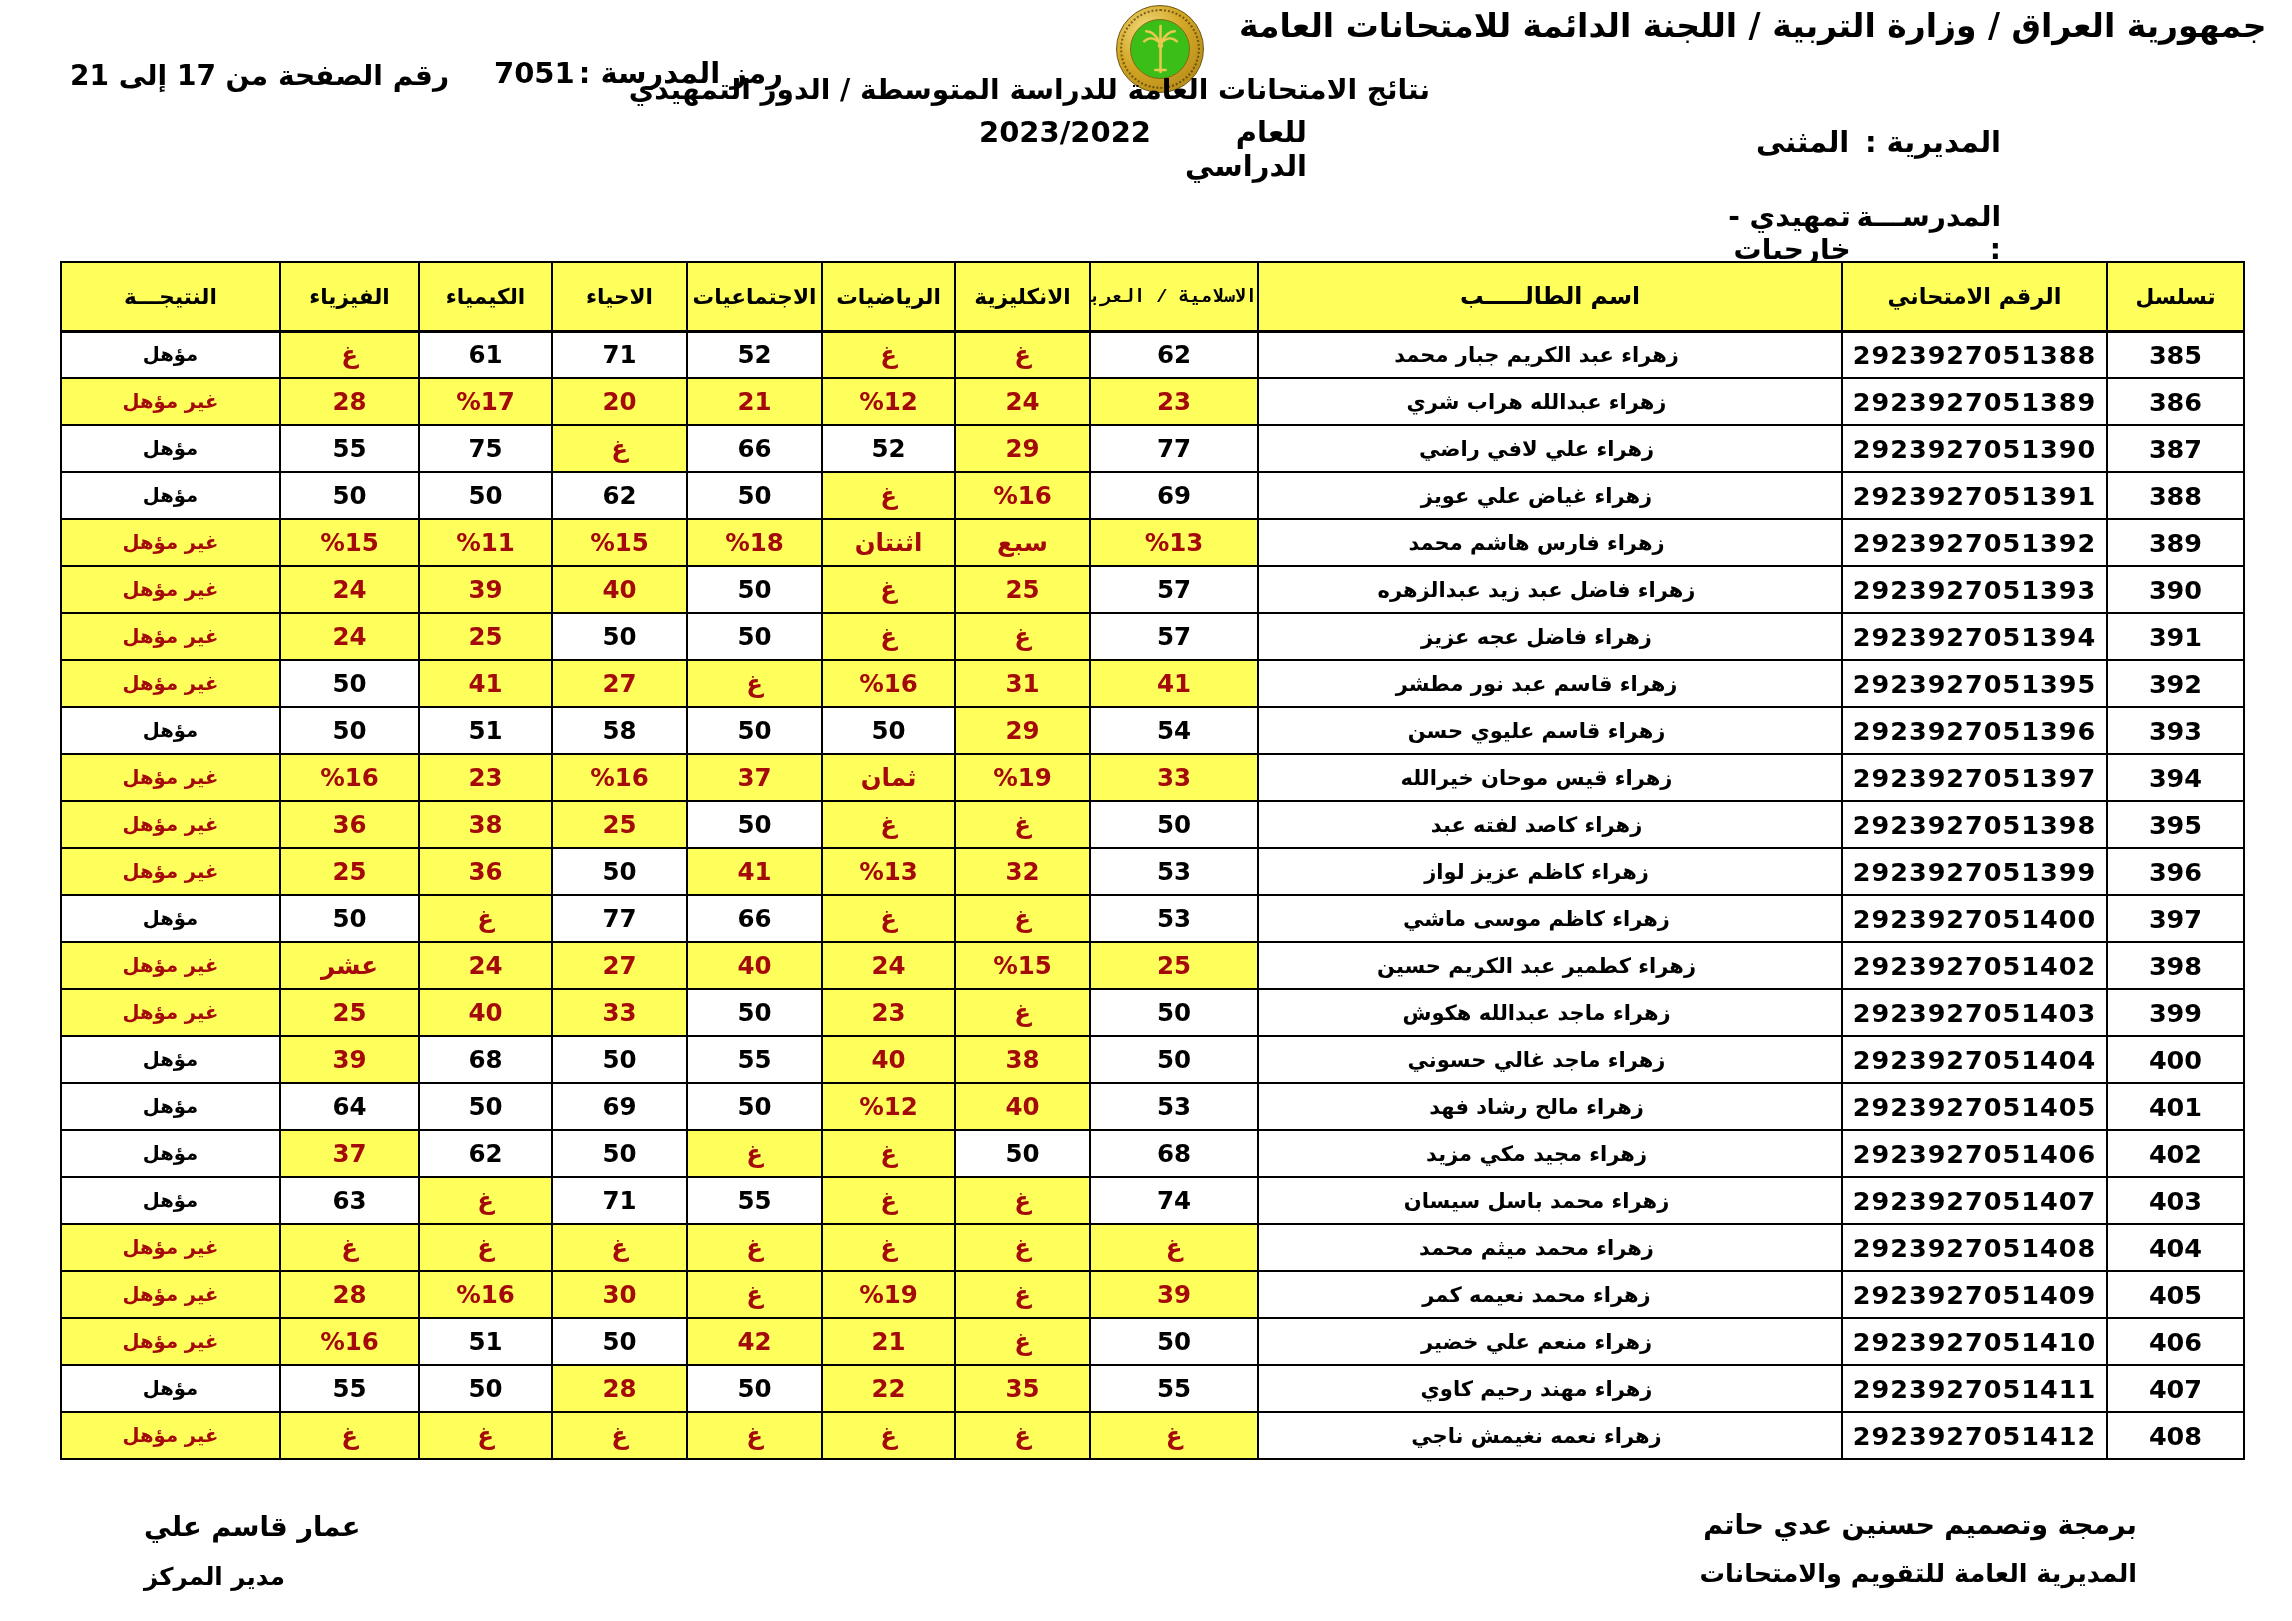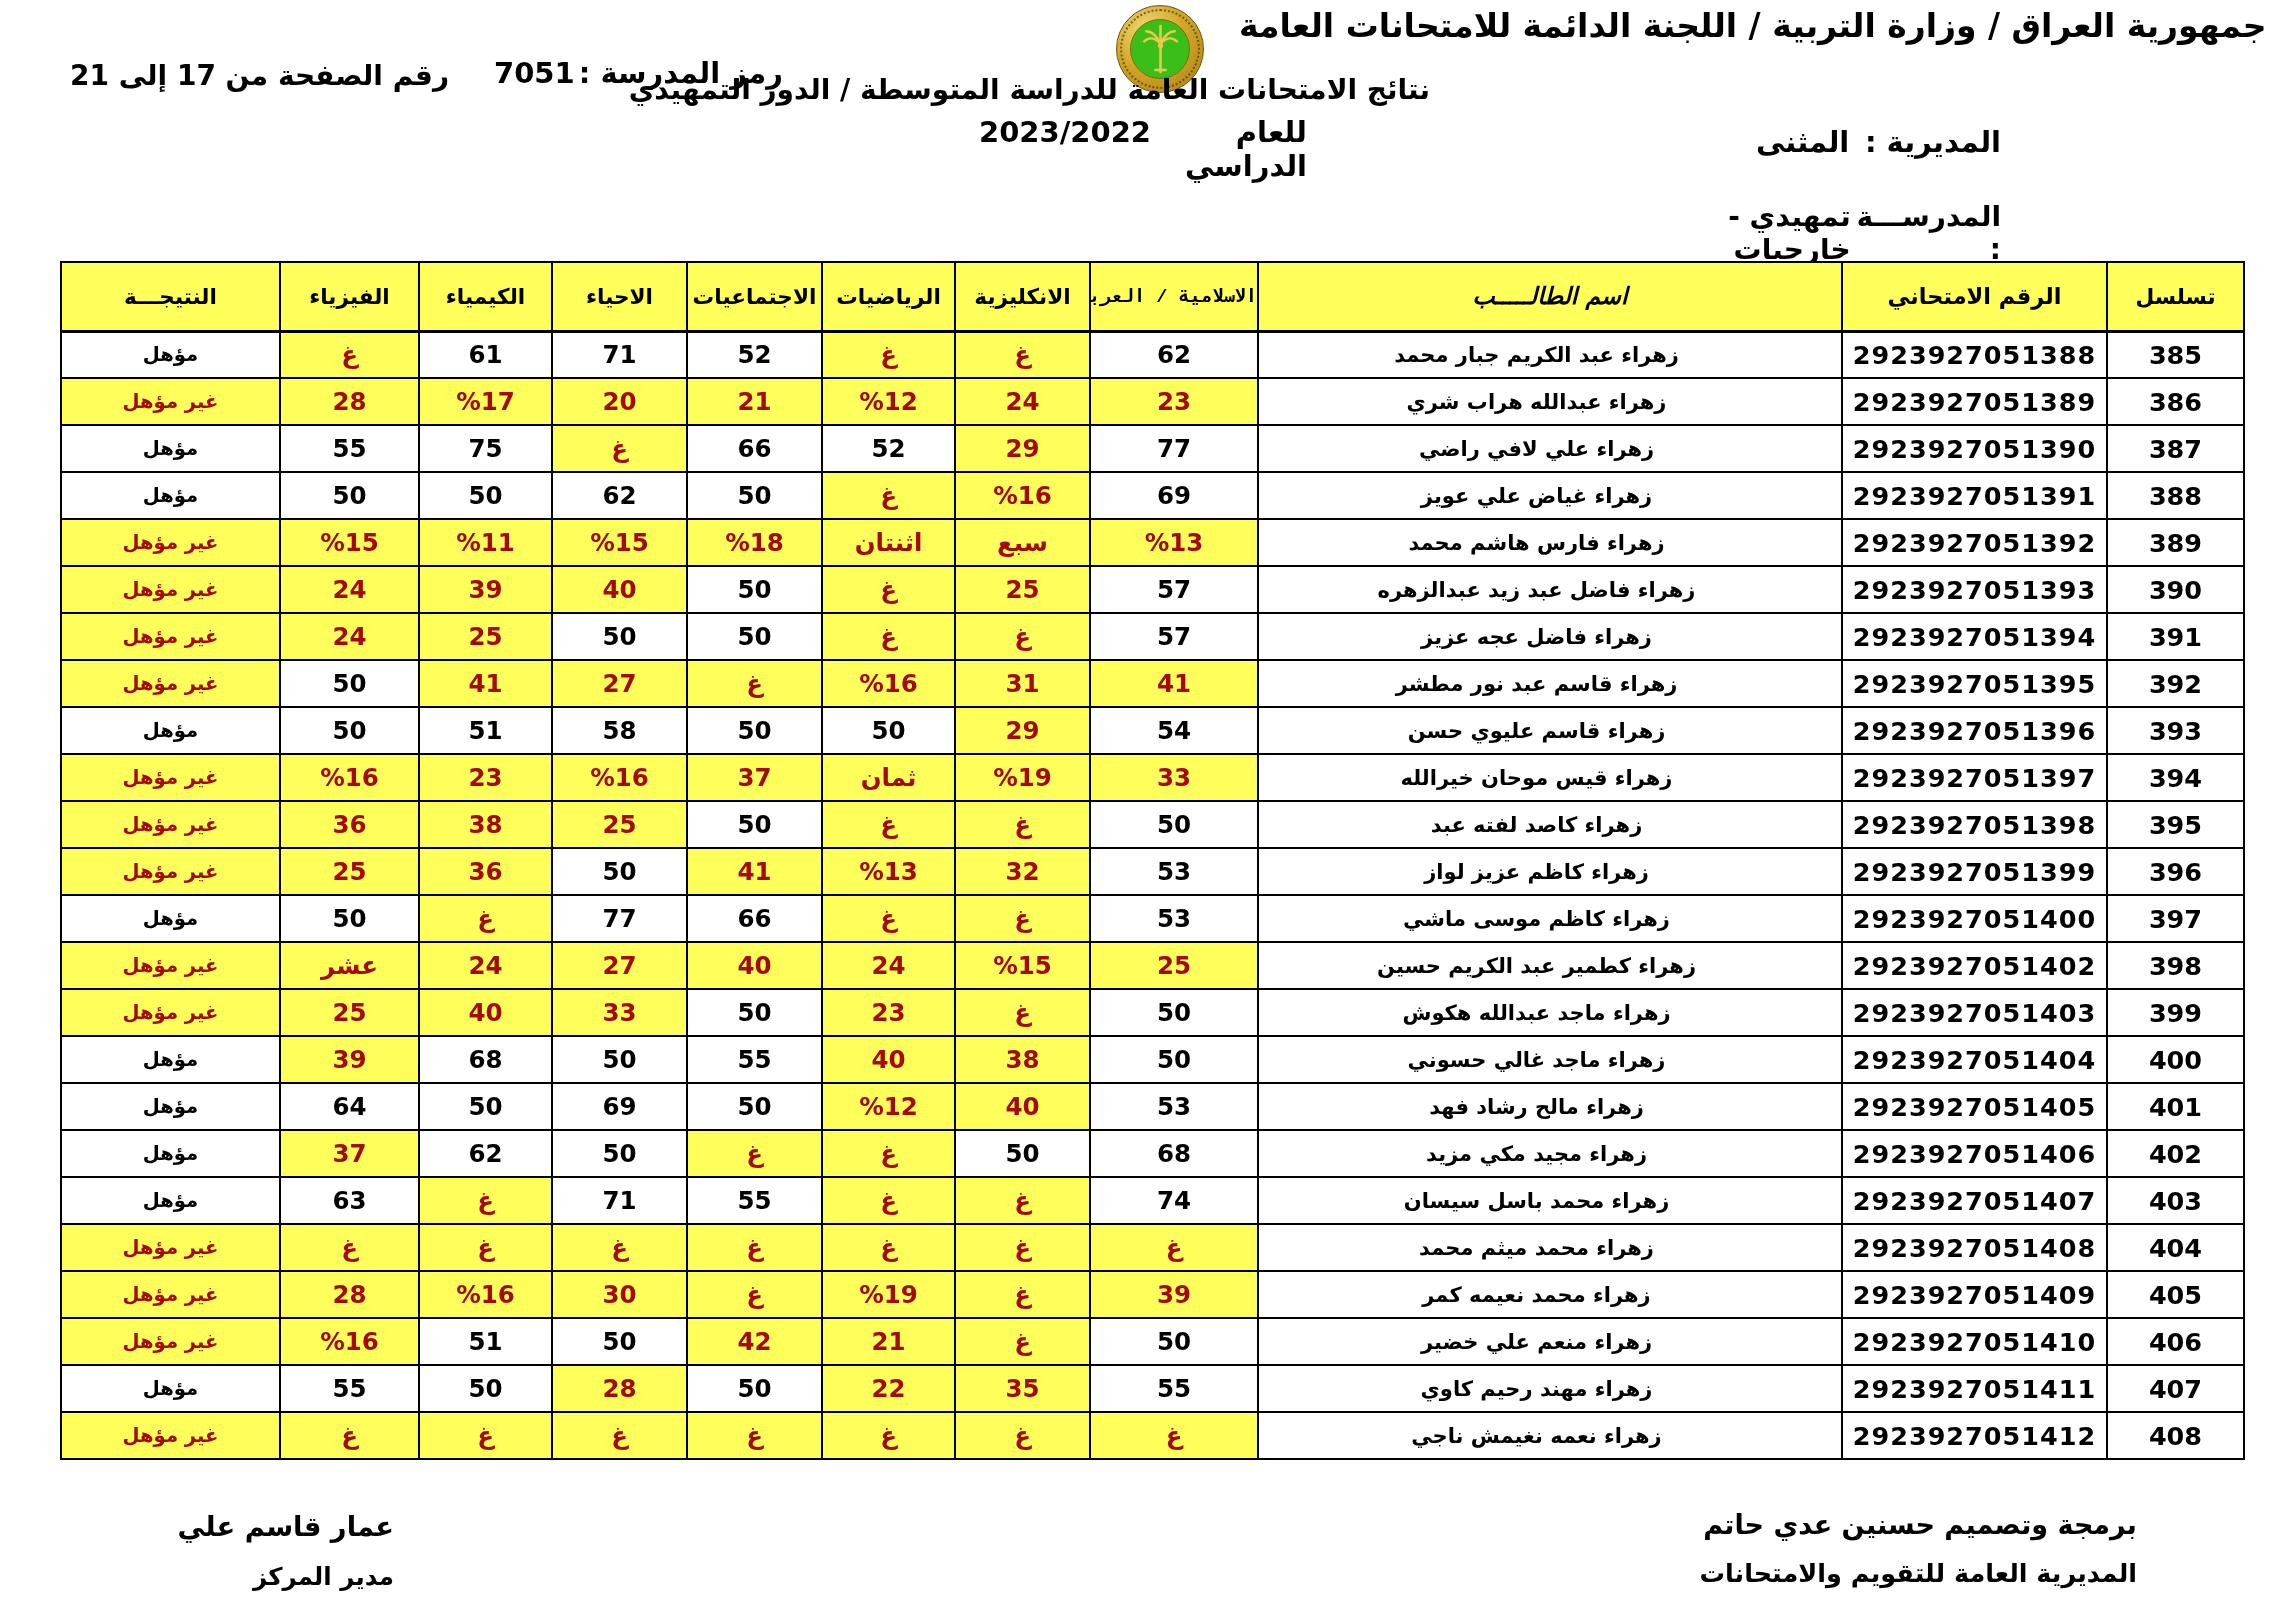--- a/index.html
+++ b/index.html
@@ -49,21 +49,21 @@
   }
   table.results th, table.results td{
     border:2px solid var(--border);
     border-top-width:2.9px;border-bottom-width:2.9px;
     text-align:center;vertical-align:middle;
     overflow:hidden;white-space:nowrap;
   }
   table.results thead tr{height:69px;}
   table.results thead th{background:var(--header-bg);font-size:21.6px;border-bottom-width:3.9px;}
   table.results thead th.col-arabic{font-size:18.6px;font-family:Liberation Mono, monospace;}
-  table.results thead th.col-name{font-size:23.5px;font-style:italic;}
+  table.results thead th.col-name{font-size:23.5px;}
   table.results thead th.col-exam{font-size:22.5px;}
   table.results tbody tr{height:47px;}
   td.col-serial{font-size:25.5px;}
   td.col-exam{font-size:25.5px;letter-spacing:1px;border-radius:11px;}
   td.col-name{font-size:21px;text-align:right;padding-right:27px;}
   td.col-grade{font-size:24.5px;}
   td.col-result{font-size:19.6px;}
   td.hl{background:var(--highlight-bg);color:var(--highlight-text);}
   col.col-serial{width:137px;}
   col.col-exam{width:265px;}
@@ -73,21 +73,21 @@
   col.col-math{width:133px;}
   col.col-social{width:135px;}
   col.col-biology{width:135px;}
   col.col-chemistry{width:133px;}
   col.col-physics{width:139px;}
   col.col-result{width:219px;}
   
   .footer-right{position:absolute;top:1509px;right:155px;text-align:right;direction:rtl;}
   .footer-right .f1{font-size:27px;white-space:nowrap;}
   .footer-right .f2{font-size:25.5px;margin-top:17.6px;white-space:nowrap;}
-  .footer-left{position:absolute;top:1511px;left:145px;width:250px;text-align:right;}
+  .footer-left{position:absolute;top:1511px;left:145px;width:250px;text-align:left;}
   .footer-left .f1{font-size:27.4px;white-space:nowrap;}
   .footer-left .f2{font-size:24.5px;margin-top:19.6px;white-space:nowrap;}
 </style>
 </head>
 <body>
 
 <div class="page">
 
   <div class="t-right">جمهورية العراق / وزارة التربية / اللجنة الدائمة للامتحانات العامة</div>
 

